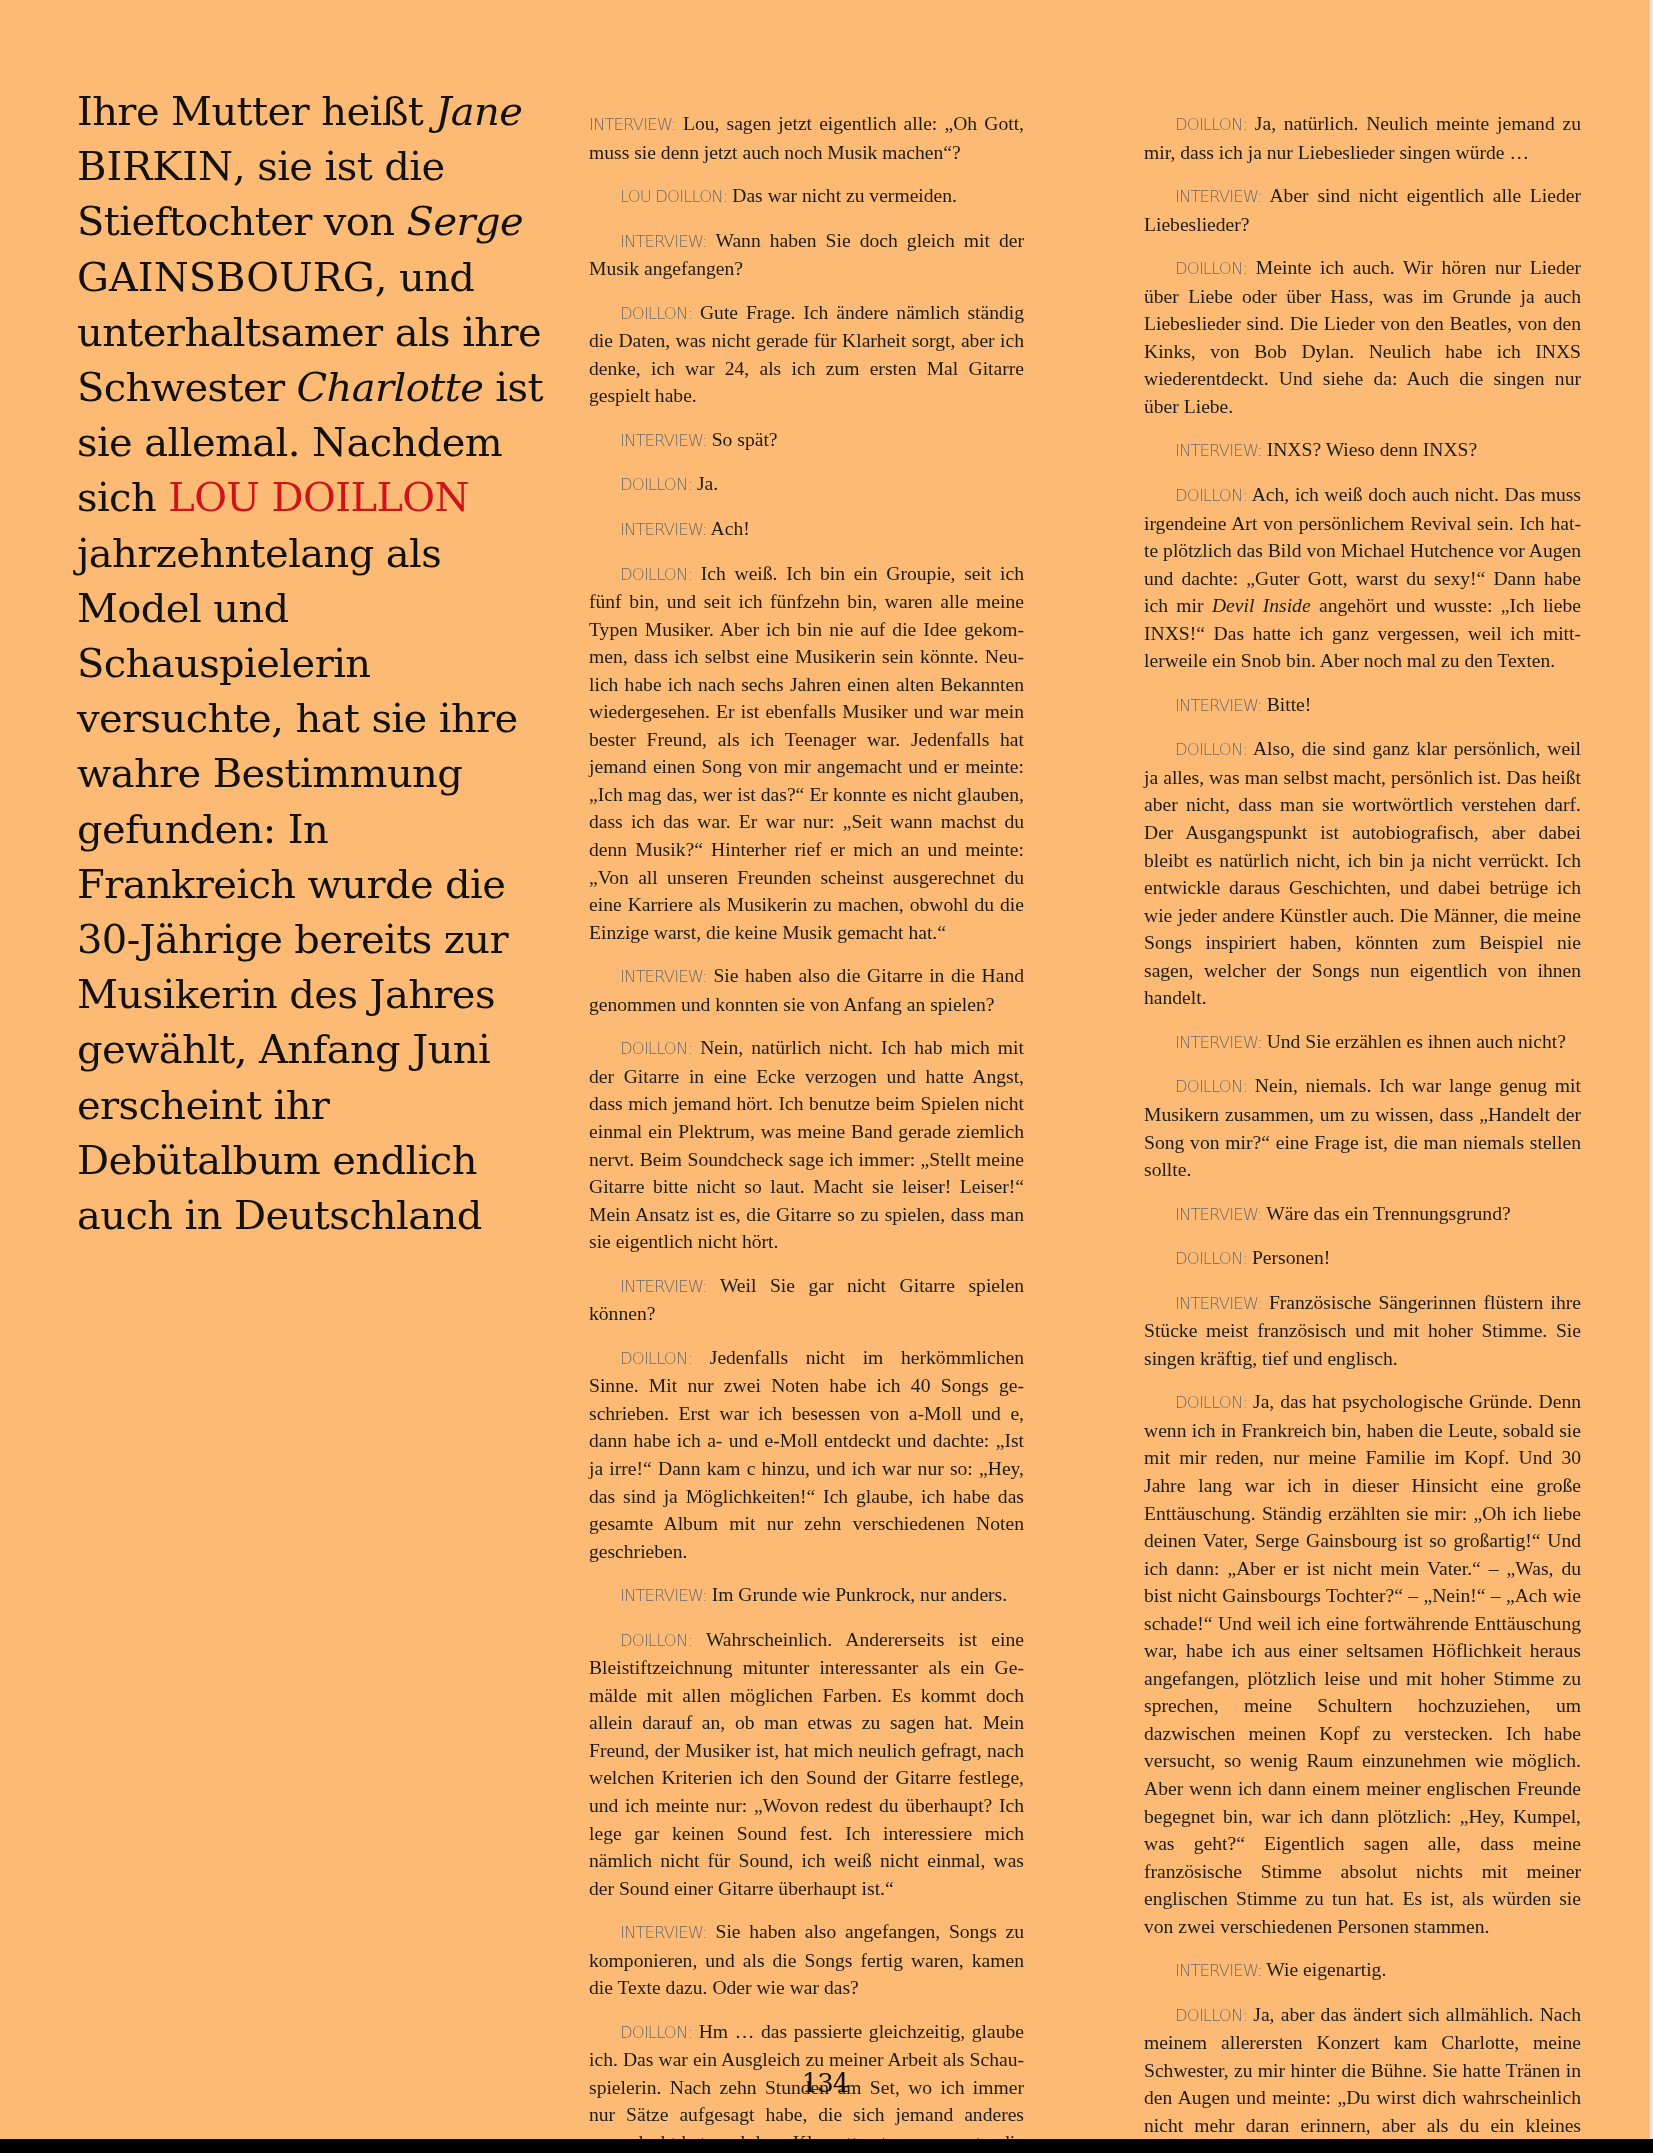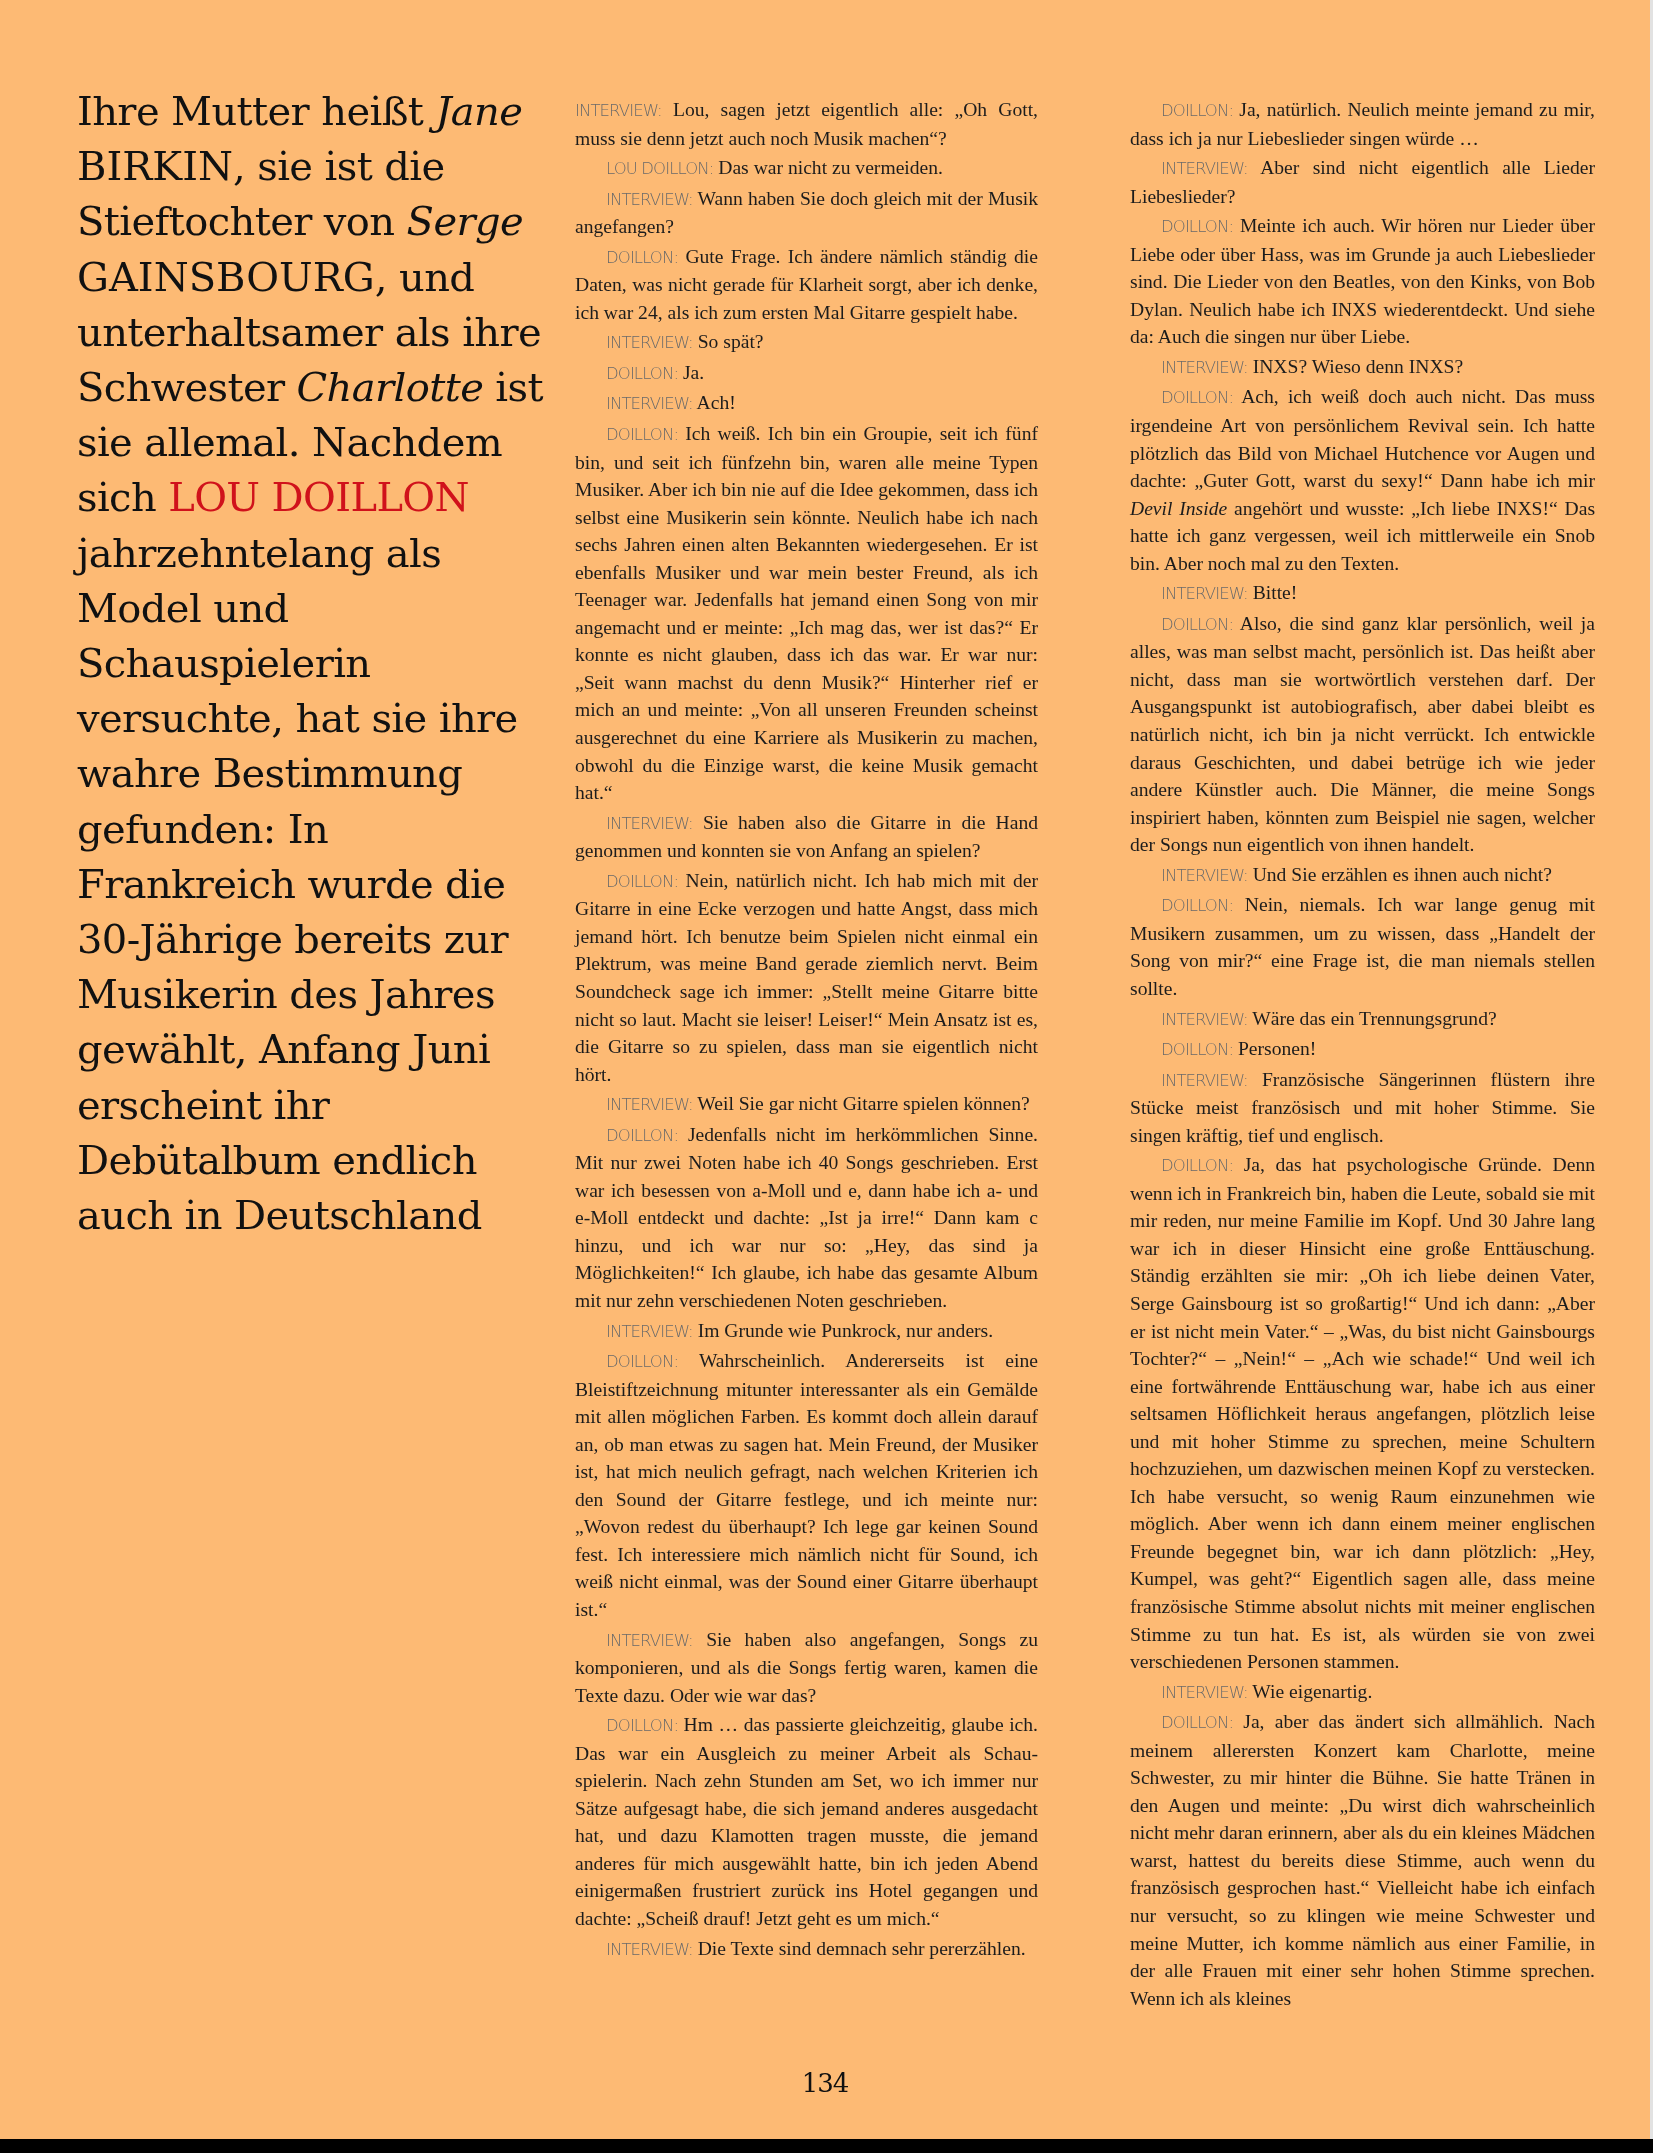--- a/index.html
+++ b/index.html
@@ -19,21 +19,21 @@
   .intro .red { color: #d0121b; }
 
   .col {
     position: absolute; top: 94px; width: 467px;
     font-family: "Liberation Serif", "DejaVu Serif", serif;
     font-size: 19.6px; line-height: 27.55px; color: #1c1c1c;
     text-align: justify; hyphens: manual;
   }
   .col1 { left: 573px; }
   .col2 { left: 1128px; width: 469px; }
-  .para { margin: 2px; text-indent: 31px; }
+  .para { margin: 16px; text-indent: 31px; }
   .para.first { text-indent: 0; }
   .label {
     font-family: "DejaVu Sans", "Liberation Sans", sans-serif;
     font-weight: 200; font-size: 16.5px; letter-spacing: -0.9px;
     color: #6a6a6a; text-transform: uppercase; -webkit-text-stroke: 0;
   }
   .it { font-style: italic; }
 
   .page-number {
     position: absolute; left: 760px; top: 2068px; width: 130px; text-align: center;

